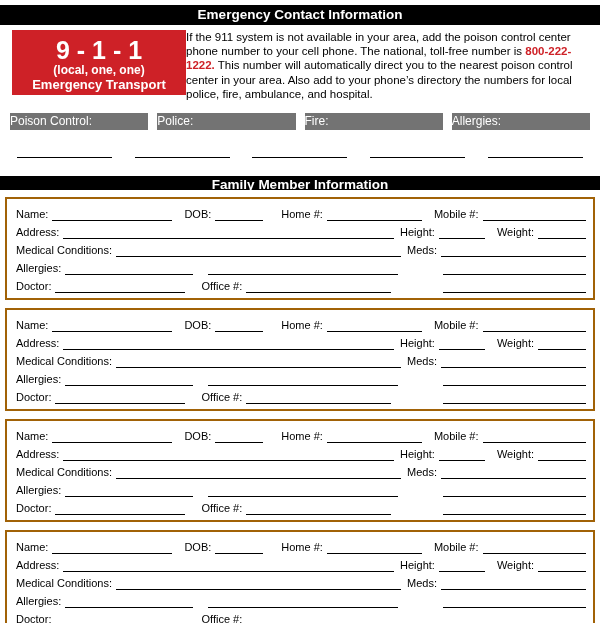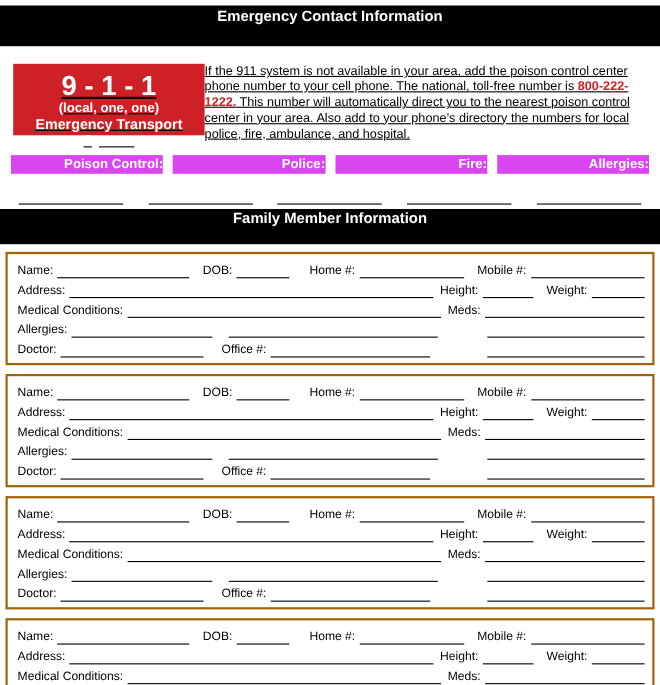--- a/index.html
+++ b/index.html
@@ -1,39 +1,39 @@
 <!DOCTYPE html>
 <html><head>
 <meta charset="utf-8">
 <style>
   * { margin:0; padding:0; box-sizing:border-box; }
   html,body { width:600px; height:623px; background:#fff; overflow:hidden;
               font-family:"Liberation Sans","DejaVu Sans",sans-serif; color:#000; }
 
   .black-bar { background:#000; color:#fff; font-weight:bold; font-size:13.5px;
-               text-align:center; height:37px; line-height:20px; }
+               text-align:center; height:20px; line-height:20px; }
   .top-bar { margin-top:5px; }
 
-  .intro { display:flex; padding:16px 8px 0 12px;text-decoration:underline; }
+  .intro { display:flex; padding:5px 8px 0 12px; }
   .badge { width:174px; min-width:174px; height:65px; background:#ce2127; color:#fff;
            text-align:center; padding-top:7px; }
   .badge-911 { font-size:25px; font-weight:bold; line-height:26px; }
   .badge-sub { font-size:12px; font-weight:bold; line-height:14px; }
   .badge-sub2 { font-size:13px; font-weight:bold; line-height:15px; }
   .paragraph { margin-left:0; font-size:11.5px; line-height:14.2px; width:392px; }
   .phone-red { color:#ce2127; font-weight:bold; }
 
   .contact-labels { margin:12px 10px 0 10px; display:flex; gap:9px; }
-  .contact-box { flex:1; background:#d946ef; color:#fff; font-weight:bold; font-size:12px;
-                 text-align:right; height:17px; line-height:17px; }
+  .contact-box { flex:1; background:#737373; color:#fff; font-weight:normal; font-size:12px;
+                 text-align:left; height:17px; line-height:17px; }
   .contact-lines { margin:24px 10px 0 10px; display:flex; gap:9px; }
   .contact-line-col { flex:1; display:flex; justify-content:center; }
   .contact-line { width:95px; height:4px; border-bottom:1px solid #000; }
 
-  .family-bar { margin-top:4px; height:32px; line-height:18px; }
+  .family-bar { margin-top:18px; height:14px; line-height:18px; }
 
   .member-list { margin:7px 5px 0 5px; }
   .member { border:2px solid #a16207; padding:4px 7px 5px 9px; margin-bottom:8px; height:103px; }
   .row { display:flex; align-items:flex-end; height:18px; font-size:11px; white-space:nowrap; }
   .row span.lbl { line-height:13px; }
   .line { display:inline-block; border-bottom:1px solid #000; height:12px; }
 
   .l-name   { width:120px; margin:0 12px 0 4px; }
   .l-dob    { width:48px;  margin:0 18px 0 4px; }
   .l-home   { width:95px;  margin:0 12px 0 4px; }

